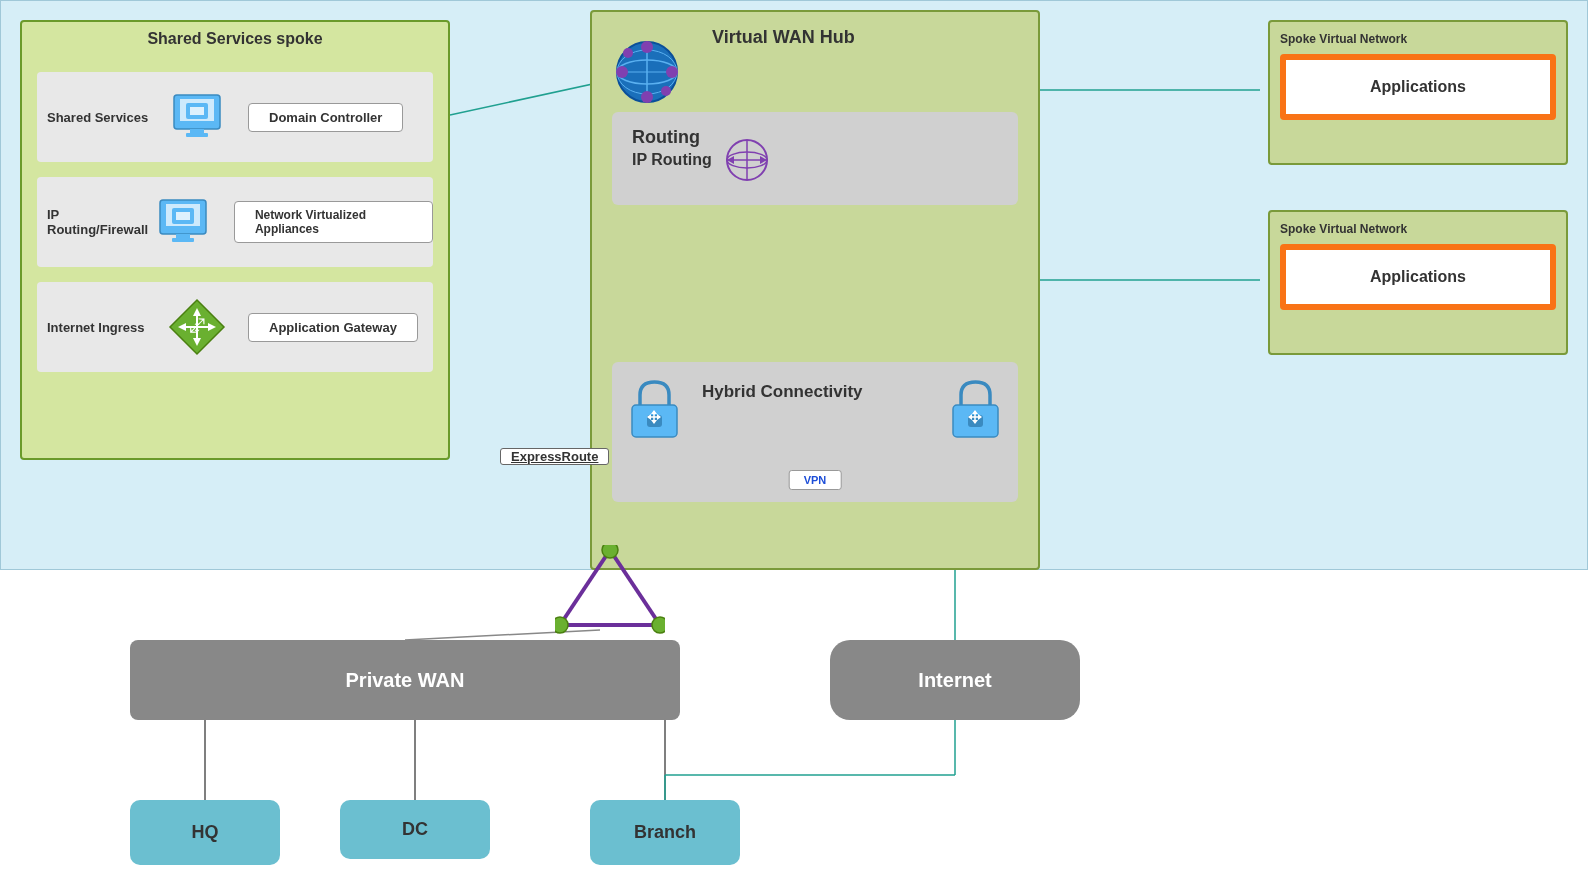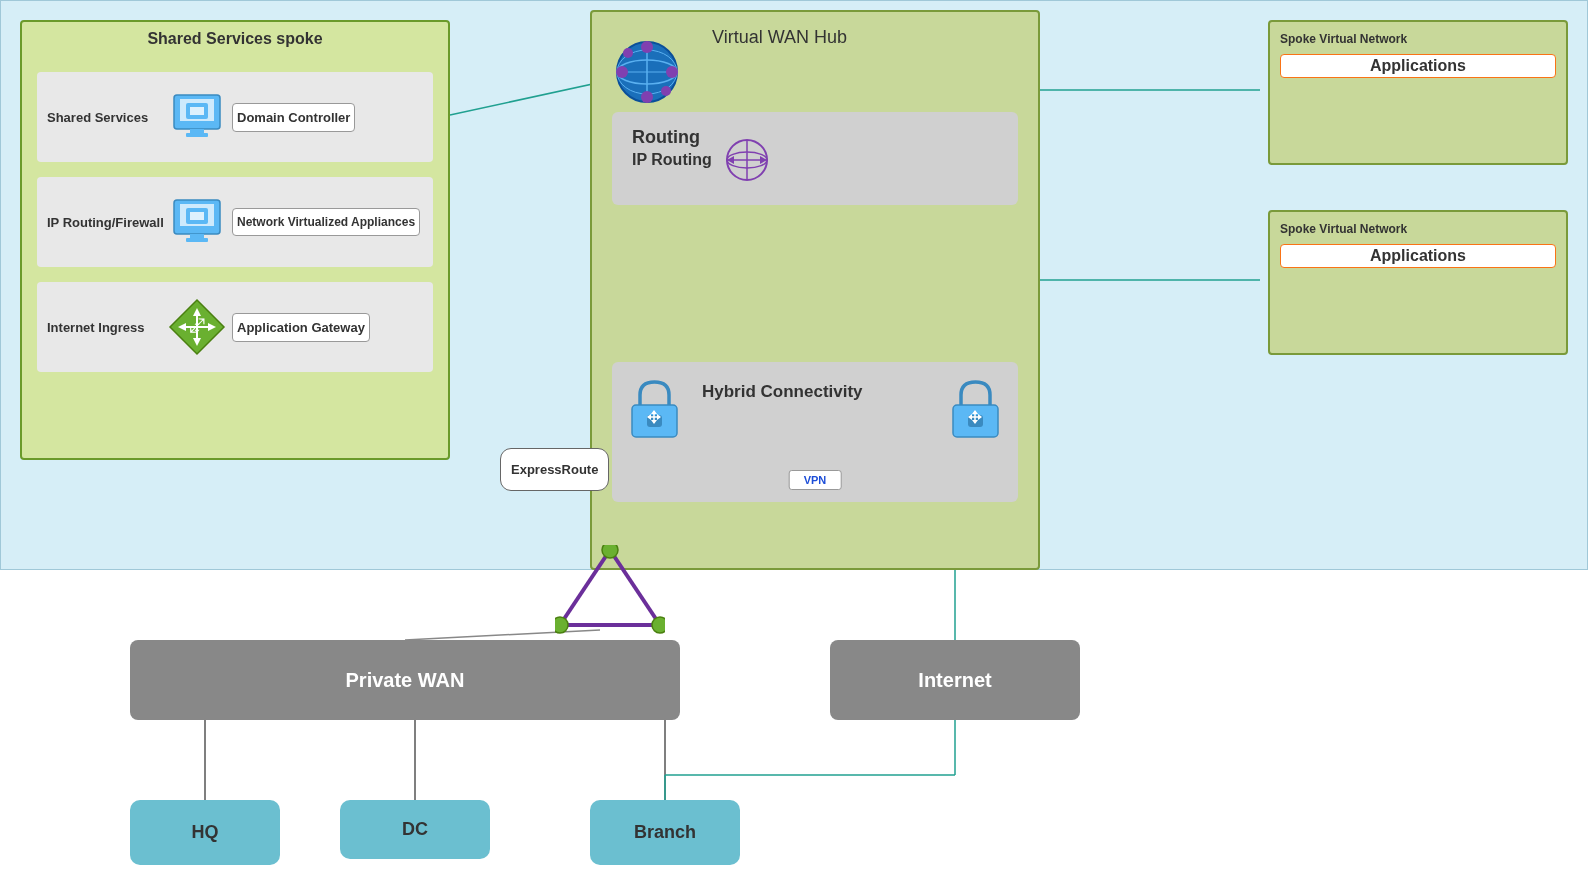--- a/index.html
+++ b/index.html
@@ -73,45 +73,45 @@
       display: flex;
       align-items: center;
       justify-content: center;
       flex-shrink: 0;
     }
 
     .ss-box {
       background: #fff;
       border: 1px solid #999;
       border-radius: 4px;
-      padding: 6px 4px;
+      padding: 6px 20px;
       font-size: 13px;
       font-weight: bold;
       color: #333;
-      margin-left: 5px;
+      margin-left: 21px;
     }
 
     
     .vwan-hub-area {
       position: absolute;
       top: 10px;
       left: 590px;
       width: 450px;
       height: 560px;
       background: #c8d89a;
       border: 2px solid #7a9a3a;
       border-radius: 4px;
     }
 
     .vwan-hub-title {
       position: absolute;
       top: 15px;
       left: 120px;
       font-size: 18px;
-      font-weight: normal;
+      font-weight: bold;
       color: #333;
     }
 
     
     .routing-box {
       position: absolute;
       top: 100px;
       left: 20px;
       right: 20px;
       height: 93px;
@@ -175,41 +175,42 @@
     .spoke-vnet-2 { top: 210px; height: 145px; }
 
     .spoke-vnet-title {
       font-size: 12px;
       font-weight: bold;
       color: #333;
       margin-bottom: 8px;
     }
     .spoke-vnet-inner {
       background: #fff;
-      border: 1px solid #f97316;
+      border: 6px solid #f97316;
       border-radius: 4px;
       text-align: center;
-      padding: 2px 0;
+      padding: 18px 0;
       font-size: 16px;
       font-weight: bold;
       color: #333;
     }
 
     
     .expressroute-label {
       position: absolute;
       top: 448px;
       left: 500px;
       background: #fff;
       border: 1.5px solid #666;
-      border-radius: 11px;
-      padding: 13px 10px;
+      border-radius: 3px;
+      padding: 0 10px;
       font-size: 13px;
       font-weight: bold;
       color: #333;
+      text-decoration: underline;
     }
 
     
     .bottom-area {
       position: absolute;
       top: 570px;
       left: 0;
       width: 1588px;
       height: 319px;
       background: #fff;
@@ -236,21 +237,21 @@
     }
 
     
     .internet-box {
       position: absolute;
       top: 640px;
       left: 830px;
       width: 250px;
       height: 80px;
       background: #888;
-      border-radius: 8px;
+      border-radius: 20px;
       display: flex;
       align-items: center;
       justify-content: center;
     }
     .internet-label {
       color: #fff;
       font-size: 20px;
       font-weight: bold;
     }
 

